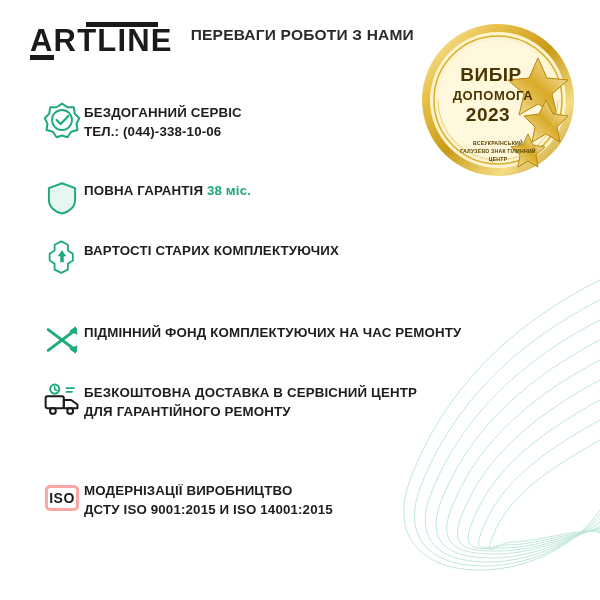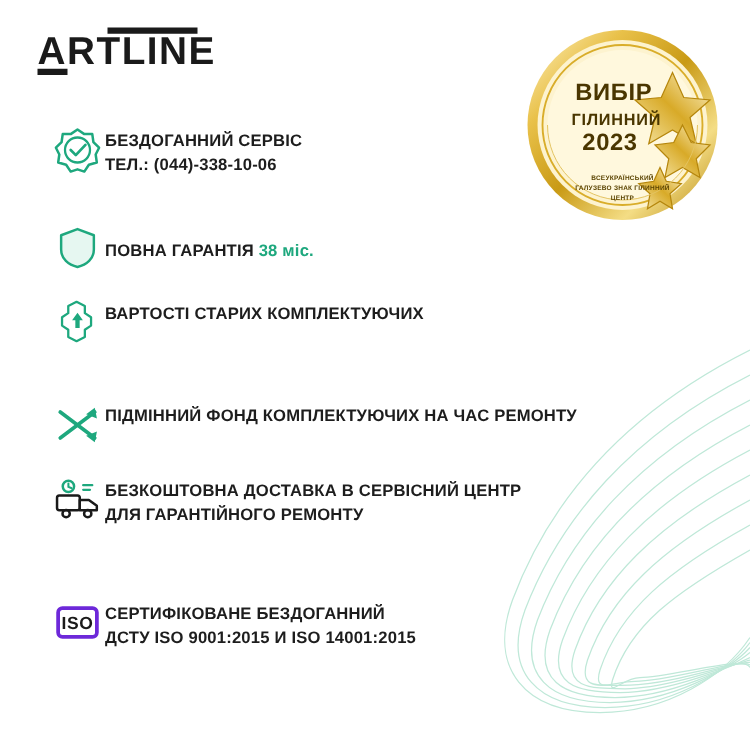--- a/index.html
+++ b/index.html
@@ -156,30 +156,30 @@
     font-weight: bold;
     color: #1d1d1d;
     line-height: 1.42;
     letter-spacing: .15px;
     max-width: 430px;
   }
   .ftext .hl { color: #1ea87e; }
   .ftext .line { display: block; }
 
   .f1 { top: 8px; }
-  .f2 { top: 86px; align-items: center; }
+  .f2 { top: 86px; }
   .f3 { top: 146px; }
   .f4 { top: 228px; }
   .f5 { top: 288px; align-items: center; }
   .f6 { top: 386px; }
 
   .iso-box {
     width: 34px;
     height: 26px;
-    border: 3px solid #6d28d9;
+    border: 3px solid #fca5a5;
     border-radius: 5px;
     display: flex;
     align-items: center;
     justify-content: center;
     font-size: 14px;
     font-weight: bold;
     color: #1a1a1a;
     letter-spacing: .5px;
   }
 </style>
@@ -200,20 +200,24 @@
   </g>
 </svg>
 
 <div class="page">
 
   <div class="header">
     <div class="logo">
       <span>ARTLINE</span>
       <span class="logo-bar"></span>
       <span class="logo-underbar"></span>
+    </div>
+    <div class="header-text">
+      <span class="line">ПЕРЕВАГИ</span>
+      <span class="line">РОБОТИ З НАМИ</span>
     </div>
   </div>
 
   <div class="badge">
     <svg viewBox="0 0 156 156" width="156" height="156">
       <defs>
         <linearGradient id="gold" x1="0" y1="0" x2="1" y2="1">
           <stop offset="0%" stop-color="#fff3c4"></stop>
           <stop offset="25%" stop-color="#e9c14a"></stop>
           <stop offset="50%" stop-color="#c99a15"></stop>
@@ -233,21 +237,21 @@
 
       <g fill="url(#gold2)" stroke="#b5860c" stroke-width="1">
         <polygon points="118,36 127,56 148,58 132,72 137,93 118,82 99,93 104,72 88,58 109,56"></polygon>
         <polygon points="126,78 133,92 148,94 137,105 140,120 126,112 112,120 115,105 104,94 119,92"></polygon>
         <polygon points="108,112 113,123 125,125 116,133 118,145 108,139 98,145 100,133 91,125 103,123"></polygon>
       </g>
       <path d="M18 78 A60 60 0 0 0 138 78" fill="none" stroke="#e4c462" stroke-width="0.8"></path>
     </svg>
     <div class="badge-text">
       <div class="badge-l1">ВИБІР</div>
-      <div class="badge-l2">ГІЛИННИЙ</div>
+      <div class="badge-l2">ДОПОМОГА</div>
       <div class="badge-l3">2023</div>
     </div>
     <div class="badge-small">
       <div>ВСЕУКРАЇНСЬКИЙ</div>
       <div>ГАЛУЗЕВО ЗНАК ГІЛИННИЙ</div>
       <div>ЦЕНТР</div>
     </div>
   </div>
 
   <div class="features">
@@ -319,19 +323,19 @@
         <span class="line">БЕЗКОШТОВНА ДОСТАВКА В СЕРВІСНИЙ ЦЕНТР</span>
         <span class="line">ДЛЯ ГАРАНТІЙНОГО РЕМОНТУ</span>
       </div>
     </div>
 
     <div class="feature f6">
       <div class="ficon">
         <div class="iso-box">ISO</div>
       </div>
       <div class="ftext">
-        <span class="line">СЕРТИФІКОВАНЕ БЕЗДОГАННИЙ</span>
+        <span class="line">МОДЕРНІЗАЦІЇ ВИРОБНИЦТВО</span>
         <span class="line">ДСТУ ISO 9001:2015 И ISO 14001:2015</span>
       </div>
     </div>
 
   </div>
 </div>
 
 </body></html>

